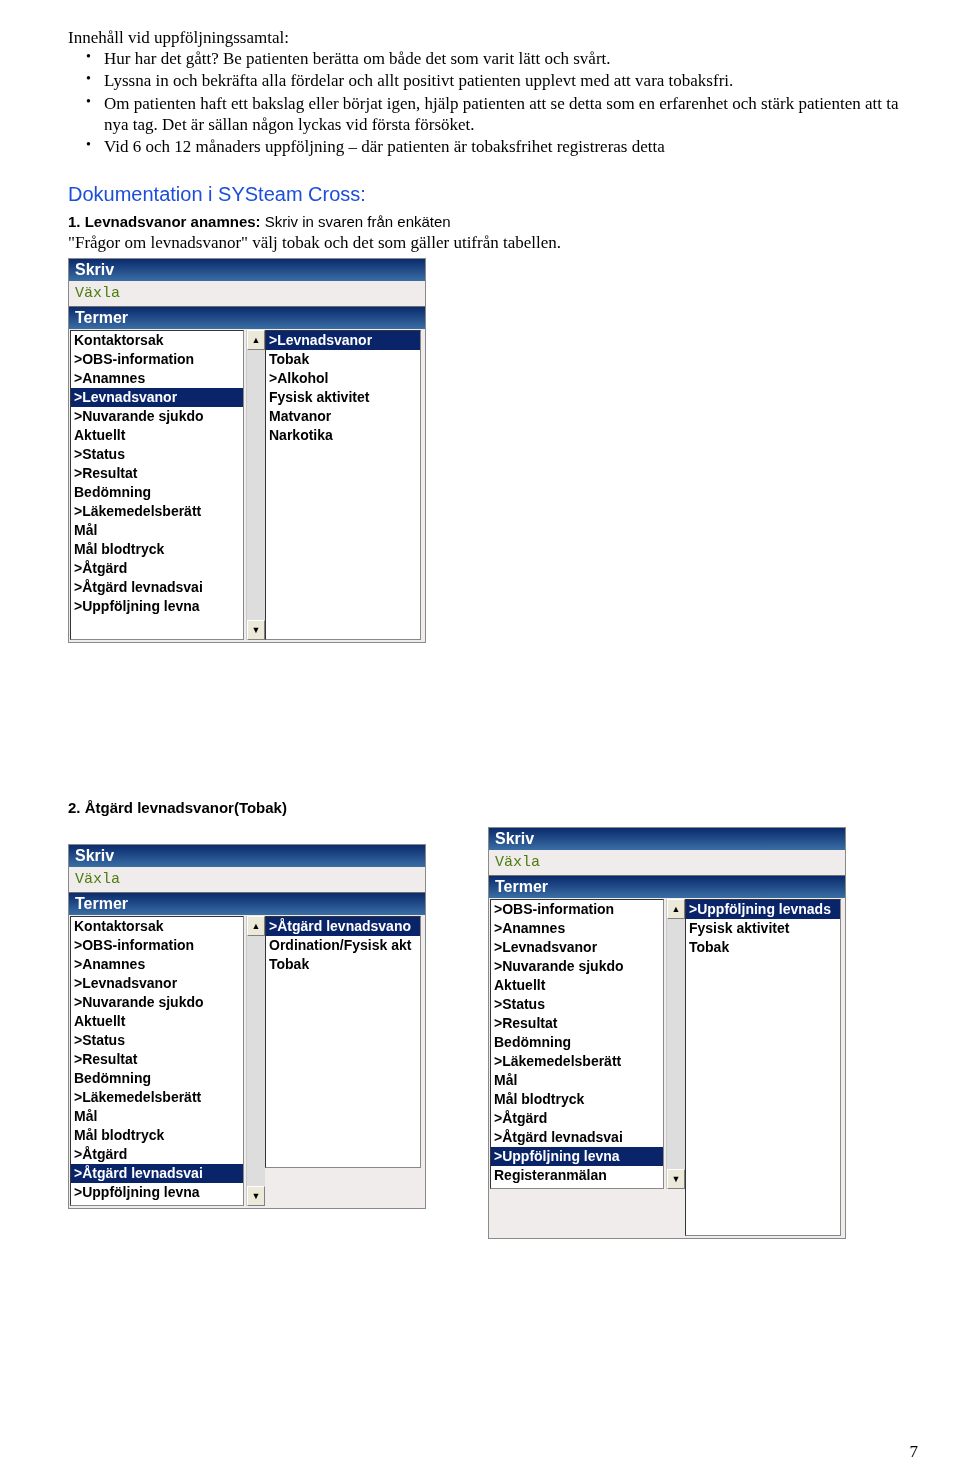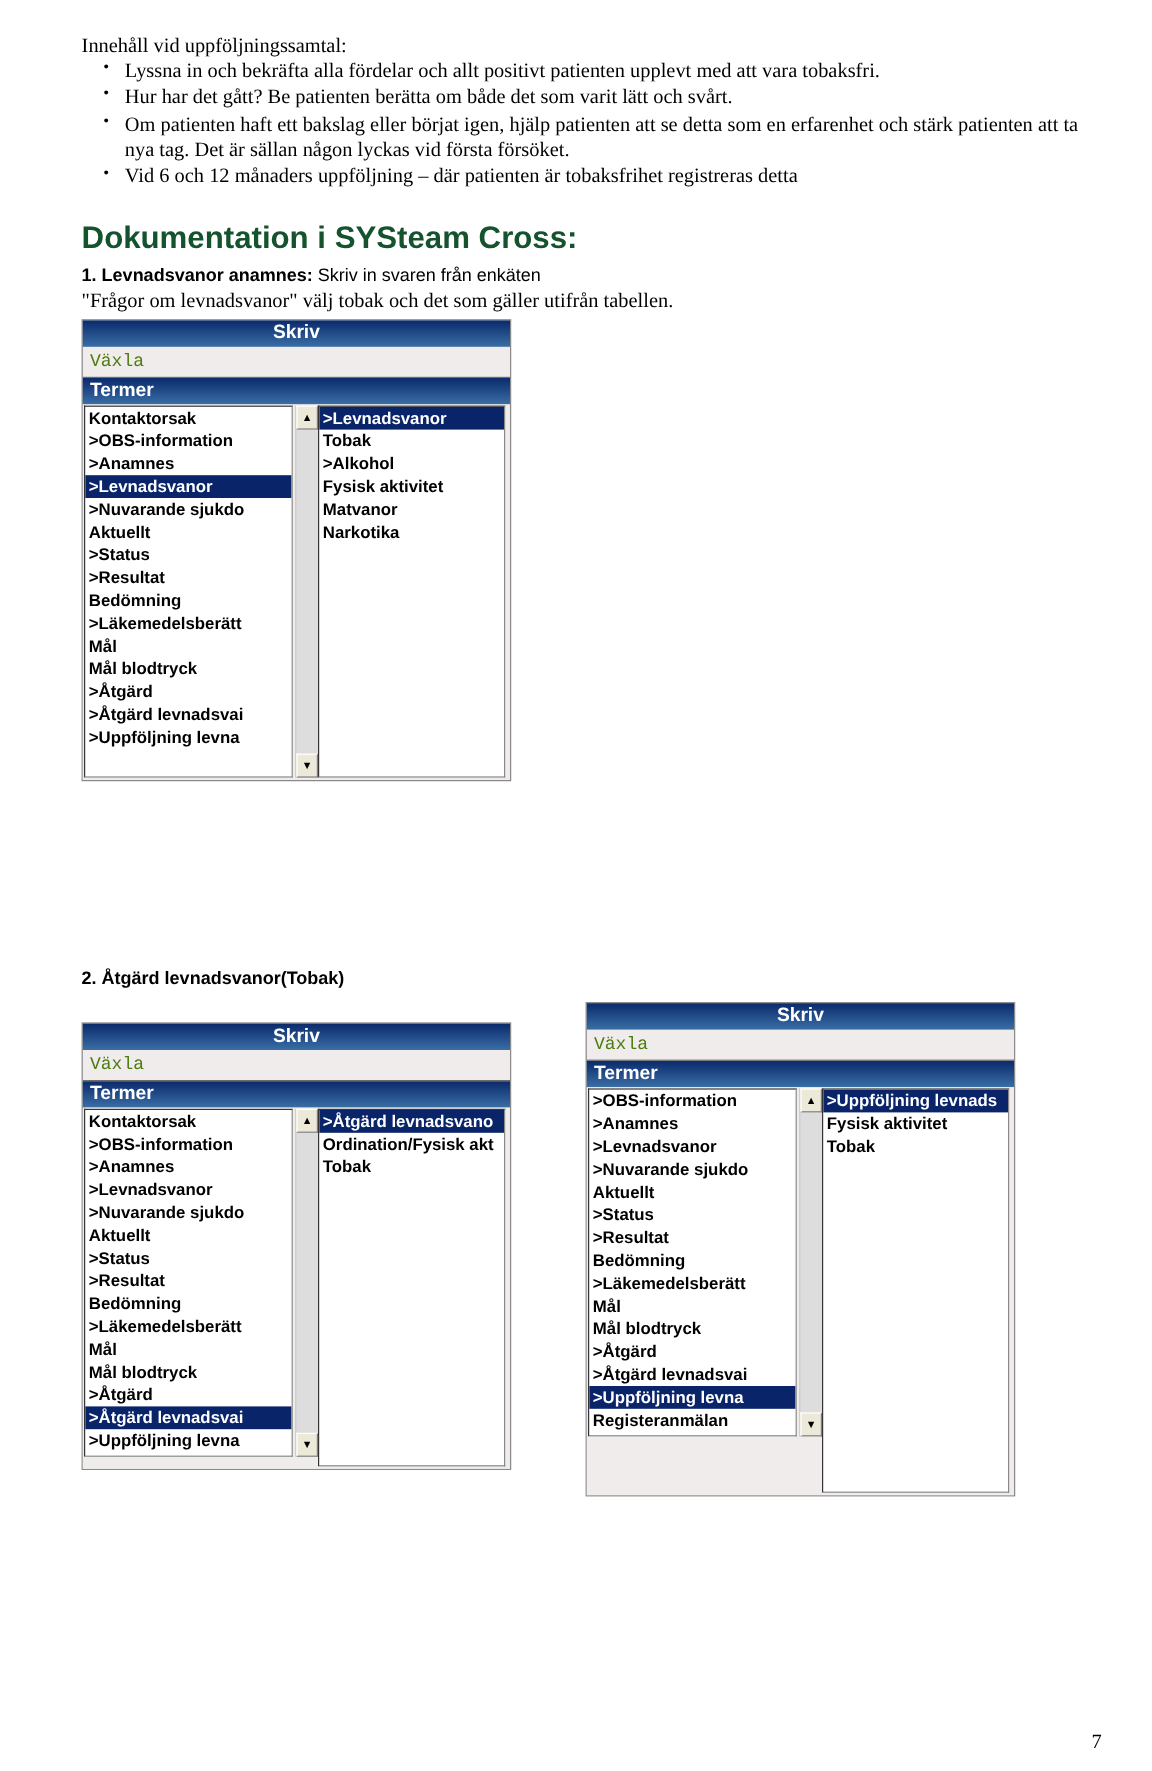--- a/index.html
+++ b/index.html
@@ -16,23 +16,23 @@
     font-weight: normal;
     font-size: 17px;
   }
   ul.bullets { list-style: none; padding-left: 18px; margin: 0 0 26px 0; }
   ul.bullets li { position: relative; padding-left: 18px; margin-bottom: 1px; line-height: 1.25; }
   ul.bullets li::before {
     content: "•"; position: absolute; left: 0; top: 0; font-size: 14px;
   }
   h2.doc-heading {
     font-family: Arial, sans-serif;
-    font-size: 26px;
-    font-weight: bold;
-    color: #14532d;
+    font-size: 20px;
+    font-weight: normal;
+    color: #1d4ed8;
     margin: 18px 0 6px 0;
   }
   .paragraph {
     font-family: Arial, sans-serif;
     font-size: 15px;
     margin: 0 0 4px 0;
     line-height: 1.3;
   }
   .paragraph .lead { font-weight: bold; }
   .quote { font-family: "Times New Roman", serif; font-size: 17px; }
@@ -51,21 +51,20 @@
     box-shadow: 0 1px 0 #fff inset;
   }
   .panel-outer.narrow { width: 356px; }
   .panel-title {
     background: linear-gradient(#0a2a6c, #3a6ea5);
     color: #fff;
     font-family: Arial, sans-serif;
     font-weight: bold;
     font-size: 16px;
     padding: 2px 6px;
-    text-align: center;
   }
   .panel-sub {
     font-family: Liberation Mono, monospace;
     font-size: 15px;
     padding: 4px 22px 4px 6px;
     color: #4d7c0f;
   }
   .panel-header {
     background: linear-gradient(#0a2a6c, #3a6ea5);
     color: #fff;
@@ -116,22 +115,22 @@
     font-family: "Times New Roman", serif;
     font-size: 17px;
   }
 </style>
 </head>
 <body>
 
 <div class="section-title">Innehåll vid uppföljningssamtal:</div>
 
 <ul class="bullets">
+  <li>Hur har det gått? Be patienten berätta om både det som varit lätt och svårt.</li>
   <li>Lyssna in och bekräfta alla fördelar och allt positivt patienten upplevt med att vara tobaksfri.</li>
-  <li>Hur har det gått? Be patienten berätta om både det som varit lätt och svårt.</li>
   <li>Om patienten haft ett bakslag eller börjat igen, hjälp patienten att se detta som en erfarenhet och stärk patienten att ta nya tag. Det är sällan någon lyckas vid första försöket.</li>
   <li>Vid 6 och 12 månaders uppföljning – där patienten är tobaksfrihet registreras detta</li>
 </ul>
 
 <h2 class="doc-heading">Dokumentation i SYSteam Cross:</h2>
 
 <p class="paragraph">
   <span class="lead">1. Levnadsvanor anamnes:</span><span> Skriv in svaren från enkäten</span><br>
   <span class="quote">"Frågor om levnadsvanor" välj tobak och det som gäller utifrån tabellen.</span>
 </p>
@@ -198,21 +197,21 @@
             <div class="item">Mål</div>
             <div class="item">Mål blodtryck</div>
             <div class="item">&gt;Åtgärd</div>
             <div class="item selected">&gt;Åtgärd levnadsvai</div>
             <div class="item">&gt;Uppföljning levna</div>
           </div>
         <div class="scroll-col short">
           <div class="scroll-btn">▲</div>
           <div class="scroll-btn">▼</div>
         </div>
-        <div class="listbox listbox-right" style="height:298px">
+        <div class="listbox listbox-right" style="height:252px">
             <div class="item selected">&gt;Åtgärd levnadsvano</div>
             <div class="item">Ordination/Fysisk akt</div>
             <div class="item">Tobak</div>
           </div>
       </div>
     </div>
   </div>
 
   <div style="width:360px">
     <div style="height:28px"></div>

